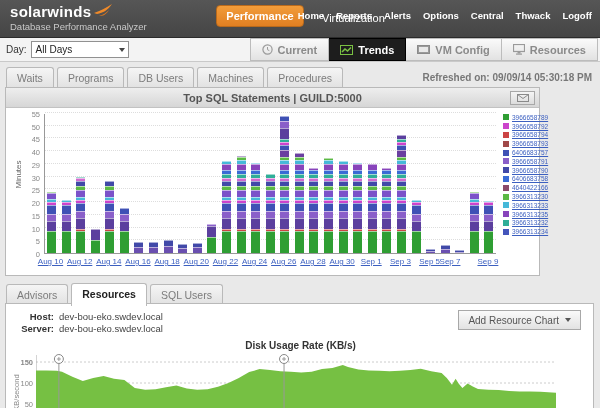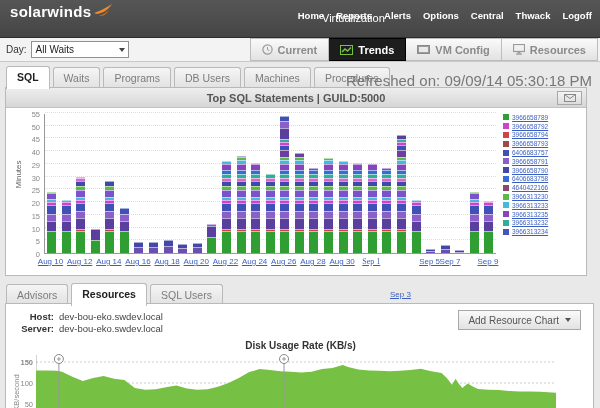--- a/index.html
+++ b/index.html
@@ -36,24 +36,24 @@
   .tbtn.active{ background:#1d1d1d; color:#fff; border-color:#000; }
   .tbtn svg{ display:block; }
   
   .tabs{ position:absolute; display:flex; align-items:flex-end; height:24px; }
   .tabs-top{ left:6px; top:64px; }
   .tabs-low{ left:6px; top:281px; }
   .tab{ padding:4px 10px 4px 10px; font-size:10.5px; color:#7c7c7c;
         background:linear-gradient(#f5f5f5,#e1e1e1); border:1px solid #b9b9b9; border-bottom:none;
         border-radius:3px 3px 0 0; margin-right:3px; cursor:pointer; position:relative; }
   .tab.active{ background:#fff; color:#222; font-weight:bold; padding-bottom:6px; margin-bottom:-1px; z-index:3; }
-  .refreshed{ position:absolute; right:8px; top:72px; font-size:15px; color:#777; }
+  .refreshed{ position:absolute; right:8px; top:72px; font-size:10px; color:#777;font-weight:bold; }
   
   .panel{ position:absolute; background:#fff; border:1px solid #b9b9b9; }
-  .sql-panel{ left:5px; top:87px; width:582px; height:189px; }
+  .sql-panel{ left:5px; top:87px; width:535px; height:189px; }
   .panel-hd{ height:20px; background:linear-gradient(#eeeeee,#d6d6d6); border-bottom:1px solid #c2c2c2;
         display:flex; align-items:center; justify-content:center; font-size:11px; font-weight:bold; color:#555;
         position:relative; }
   .env-btn{ position:absolute; right:4px; top:3px; width:25px; height:14px;
         background:linear-gradient(#f5f5f5,#dcdcdc); border:1px solid #a8a8a8; display:flex;
         align-items:center; justify-content:center; cursor:pointer; }
   .chart-body{ position:relative; height:167px; }
   .ylab{ position:absolute; left:-2px; top:62px; font-size:8px; color:#666; transform:rotate(-90deg); }
   .plot{ position:absolute; left:38px; top:6px; width:452px; height:140px; border-left:1px solid #999;
         border-bottom:1px solid #999; }
@@ -91,37 +91,41 @@
 
   <div class="hdr">
     <div class="logo-wrap">
       <div class="logo-line">
         <span class="logo-txt">solarwinds</span>
         <svg width="20" height="13" viewBox="0 0 20 13" style="margin-left:2px">
           <path d="M1 9 C7 7 13 4 19 0 C15 6 10 9 4 10 Z" fill="#ef8a2a"></path>
           <path d="M6 12 C10 11 13 9 16 6 C13 11 10 12 6 12 Z" fill="#d9751f"></path>
         </svg>
       </div>
+      <div class="logo-sub">Database Performance Analyzer</div>
+    </div>
+    <div class="perf-btn">
+      <span>Performance</span>
     </div>
     <div class="virt">Virtualization</div>
     <div class="nav">
         <a>Home</a>
         <a>Reports</a>
         <a>Alerts</a>
         <a>Options</a>
         <a>Central</a>
         <a>Thwack</a>
         <a>Logoff</a>
       </div>
   </div>
 
   <div class="toolbar">
     <span class="day-label">Day:</span>
     <div class="select">
-      <span>All Waits</span>
+      <span>All Days</span>
       <span class="arr"></span>
     </div>
     <div class="views">
         <div class="tbtn">
           <span>
             <svg width="11" height="11" viewBox="0 0 11 11">
               <circle cx="5.5" cy="5.5" r="4.6" fill="none" stroke="#9a9a9a" stroke-width="1.2"></circle>
               <path d="M5.5 3 L5.5 5.7 L7.3 6.6" fill="none" stroke="#9a9a9a"></path>
             </svg>
           </span>
@@ -152,21 +156,20 @@
               <rect x="4.5" y="8" width="3" height="1.5" fill="#9a9a9a"></rect>
               <rect x="3" y="9.5" width="6" height="1.2" fill="#9a9a9a"></rect>
             </svg>
           </span>
           <span>Resources</span>
         </div>
       </div>
   </div>
 
   <div class="tabs tabs-top">
-      <div class="tab active">SQL</div>
       <div class="tab">Waits</div>
       <div class="tab">Programs</div>
       <div class="tab">DB Users</div>
       <div class="tab">Machines</div>
       <div class="tab">Procedures</div>
     </div>
   <div class="refreshed">Refreshed on: 09/09/14 05:30:18 PM</div>
 
   <div class="panel sql-panel">
     <div class="panel-hd">
@@ -563,22 +566,22 @@
           <div class="xlab" style="left: 58.6613px; top: 149px;">Aug 12</div>
           <div class="xlab" style="left: 87.8226px; top: 149px;">Aug 14</div>
           <div class="xlab" style="left: 116.984px; top: 149px;">Aug 16</div>
           <div class="xlab" style="left: 146.145px; top: 149px;">Aug 18</div>
           <div class="xlab" style="left: 175.306px; top: 149px;">Aug 20</div>
           <div class="xlab" style="left: 204.468px; top: 149px;">Aug 22</div>
           <div class="xlab" style="left: 233.629px; top: 149px;">Aug 24</div>
           <div class="xlab" style="left: 262.79px; top: 149px;">Aug 26</div>
           <div class="xlab" style="left: 291.952px; top: 149px;">Aug 28</div>
           <div class="xlab" style="left: 321.113px; top: 149px;">Aug 30</div>
-          <div class="xlab" style="left: 350.274px; top: 149px; font-family: Liberation Serif, serif;">Sep 1</div>
-          <div class="xlab" style="left: 379.435px; top: 149px; margin-top: 33px;">Sep 3</div>
+          <div class="xlab" style="left: 350.274px; top: 149px;">Sep 1</div>
+          <div class="xlab" style="left: 379.435px; top: 149px;">Sep 3</div>
           <div class="xlab" style="left: 408.597px; top: 149px;">Sep 5</div>
           <div class="xlab" style="left: 429px; top: 149px;">Sep 7</div>
           <div class="xlab" style="left: 466.919px; top: 149px;">Sep 9</div>
         </div>
       <div class="legend" id="sqlLegend">
           <div class="lg-row">
             <span class="lg-sq" style="background: rgb(47, 158, 51);"></span>
             <span class="lg-tx">3966658789</span>
           </div>
           <div class="lg-row">

